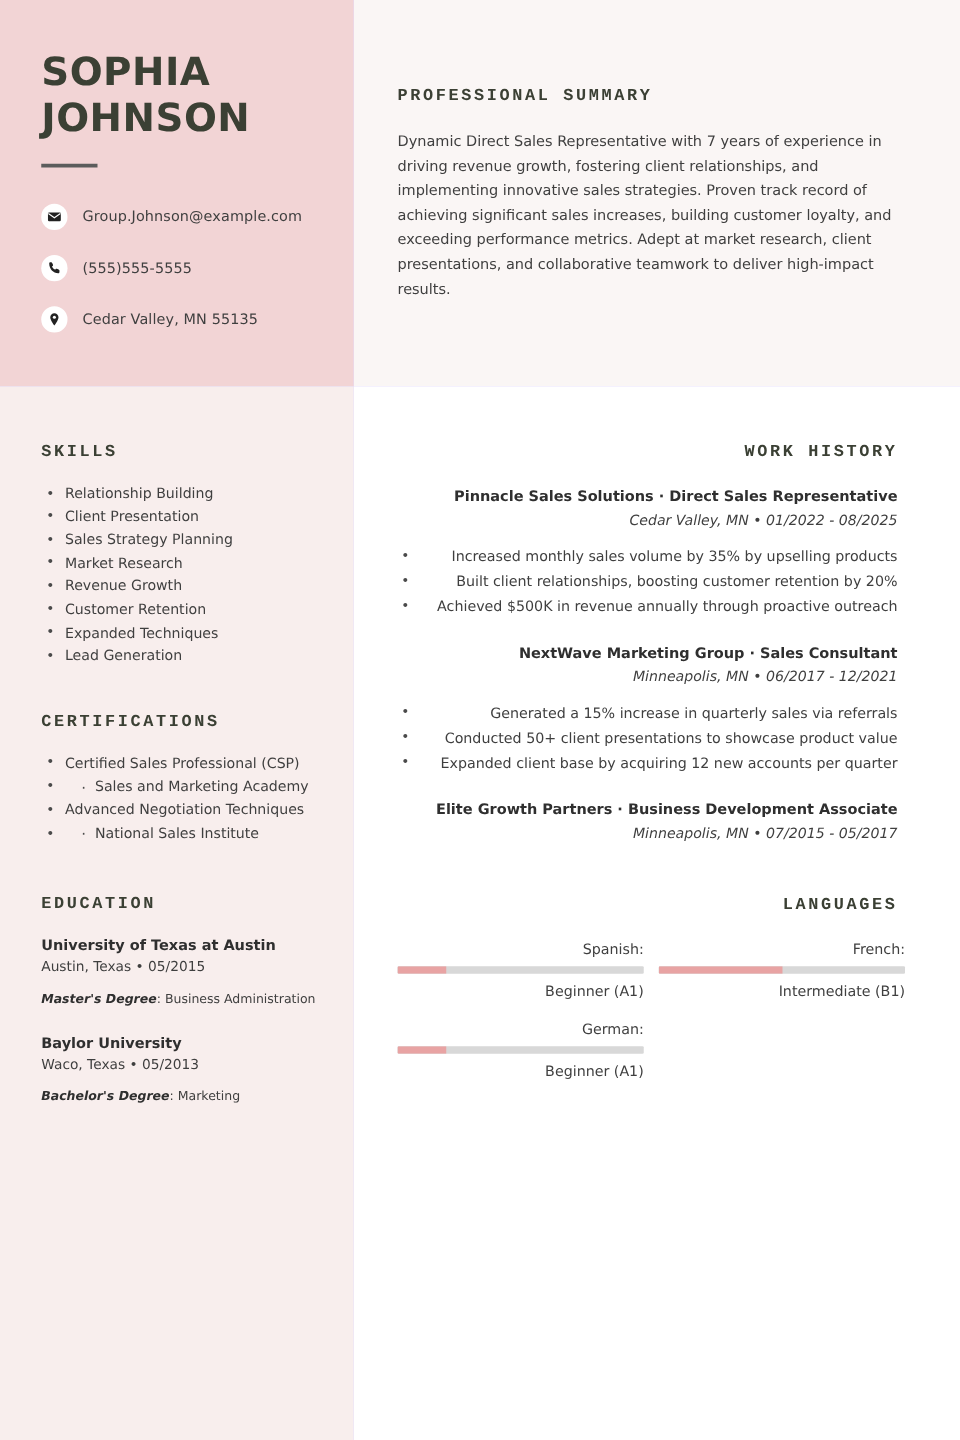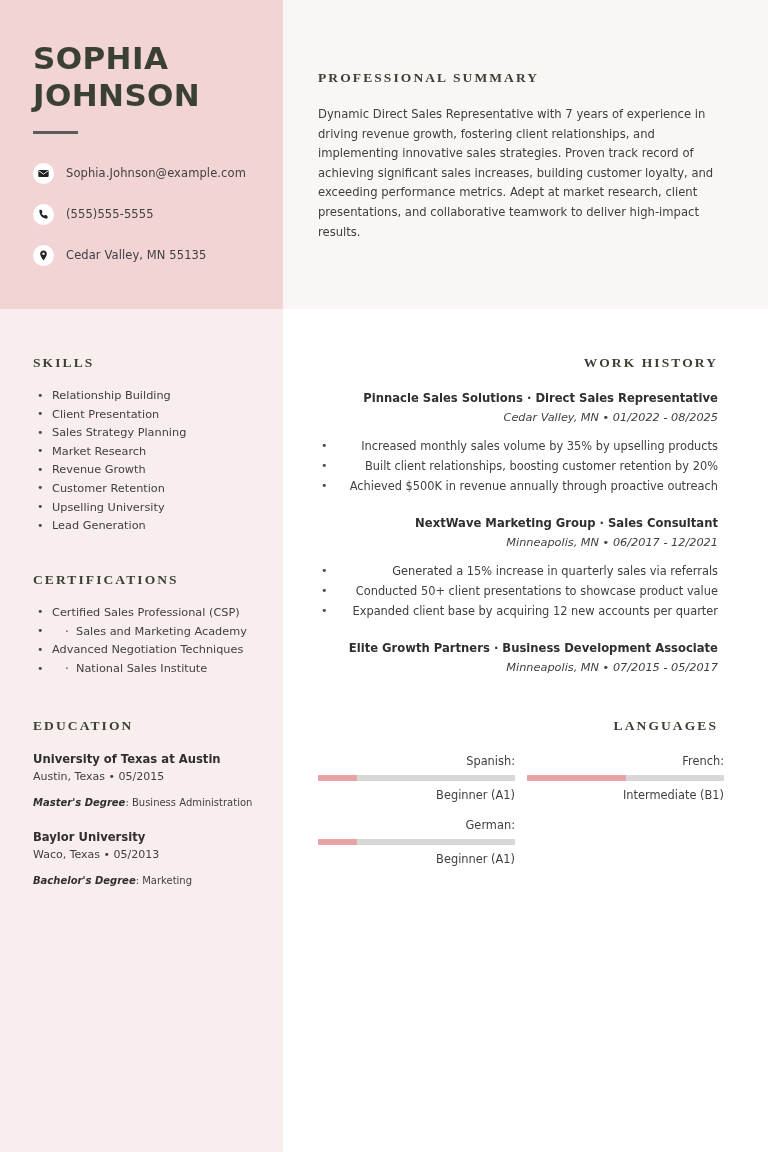--- a/index.html
+++ b/index.html
@@ -42,21 +42,21 @@
   .contact-ico svg { display:block; }
   .contact-txt {
     font-size:11.5px; color:#3f3f3f; letter-spacing:0.1px;
     font-family:"DejaVu Sans", "Liberation Sans", sans-serif;
   }
 
   
   .sec-h {
     font-size:13.5px; font-weight:700; letter-spacing:2.1px;
     color:#3b4034; text-transform:uppercase;
-    font-family:Liberation Serif, serif;
+    font-family:Liberation Mono, monospace;
   }
 
   
   .left-col { position:absolute; left:33px; top:355px; width:230px; }
   .left-sec { margin-bottom: 0; }
 
   ul.plain { list-style:none; }
   ul.plain li {
     position:relative; padding-left:19px;
     font-size:11.3px; line-height:18.6px; color:#3f3f3f;
@@ -135,21 +135,21 @@
 
   <div class="contacts">
 
     <div class="contact-row">
       <span class="contact-ico">
         <svg width="11" height="11" viewBox="0 0 16 16" fill="#222">
           <rect x="0.5" y="3" width="15" height="10" rx="1.4"></rect>
           <path d="M1 4 L8 9 L15 4" stroke="#fff" stroke-width="1.3" fill="none"></path>
         </svg>
       </span>
-      <span class="contact-txt">Sophia.Johnson@example.com</span>
+      <span class="contact-txt">Group.Johnson@example.com</span>
     </div>
 
     <div class="contact-row">
       <span class="contact-ico">
         <svg width="11" height="11" viewBox="0 0 16 16" fill="#222">
           <path d="M4.2 1.2c.7 0 1.1.3 1.4 1l.8 2c.2.6.1 1-.4 1.4l-.8.6c.8 1.7 2 2.9 3.7 3.7l.6-.8c.4-.5.8-.6 1.4-.4l2 .8c.7.3 1 .7 1 1.4v1.6c0 .9-.6 1.5-1.5 1.5C6.8 14 2 9.2 2 2.7c0-.9.6-1.5 1.5-1.5z"></path>
         </svg>
       </span>
       <span class="contact-txt">(555)555-5555</span>
     </div>
@@ -170,21 +170,21 @@
 
     <div class="left-sec">
       <div class="sec-h">SKILLS</div>
       <ul class="plain" style="margin-top:16px">
         <li>Relationship Building</li>
         <li>Client Presentation</li>
         <li>Sales Strategy Planning</li>
         <li>Market Research</li>
         <li>Revenue Growth</li>
         <li>Customer Retention</li>
-        <li>Upselling University</li>
+        <li>Expanded Techniques</li>
         <li>Lead Generation</li>
       </ul>
     </div>
 
     <div class="left-sec" style="margin-top:36px">
       <div class="sec-h">CERTIFICATIONS</div>
       <ul class="plain cert" style="margin-top:16px">
         <li>Certified Sales Professional (CSP)</li>
         <li style="list-style:none;padding-left:31px">
           <span class="cert-sub">Sales and Marketing Academy</span>

